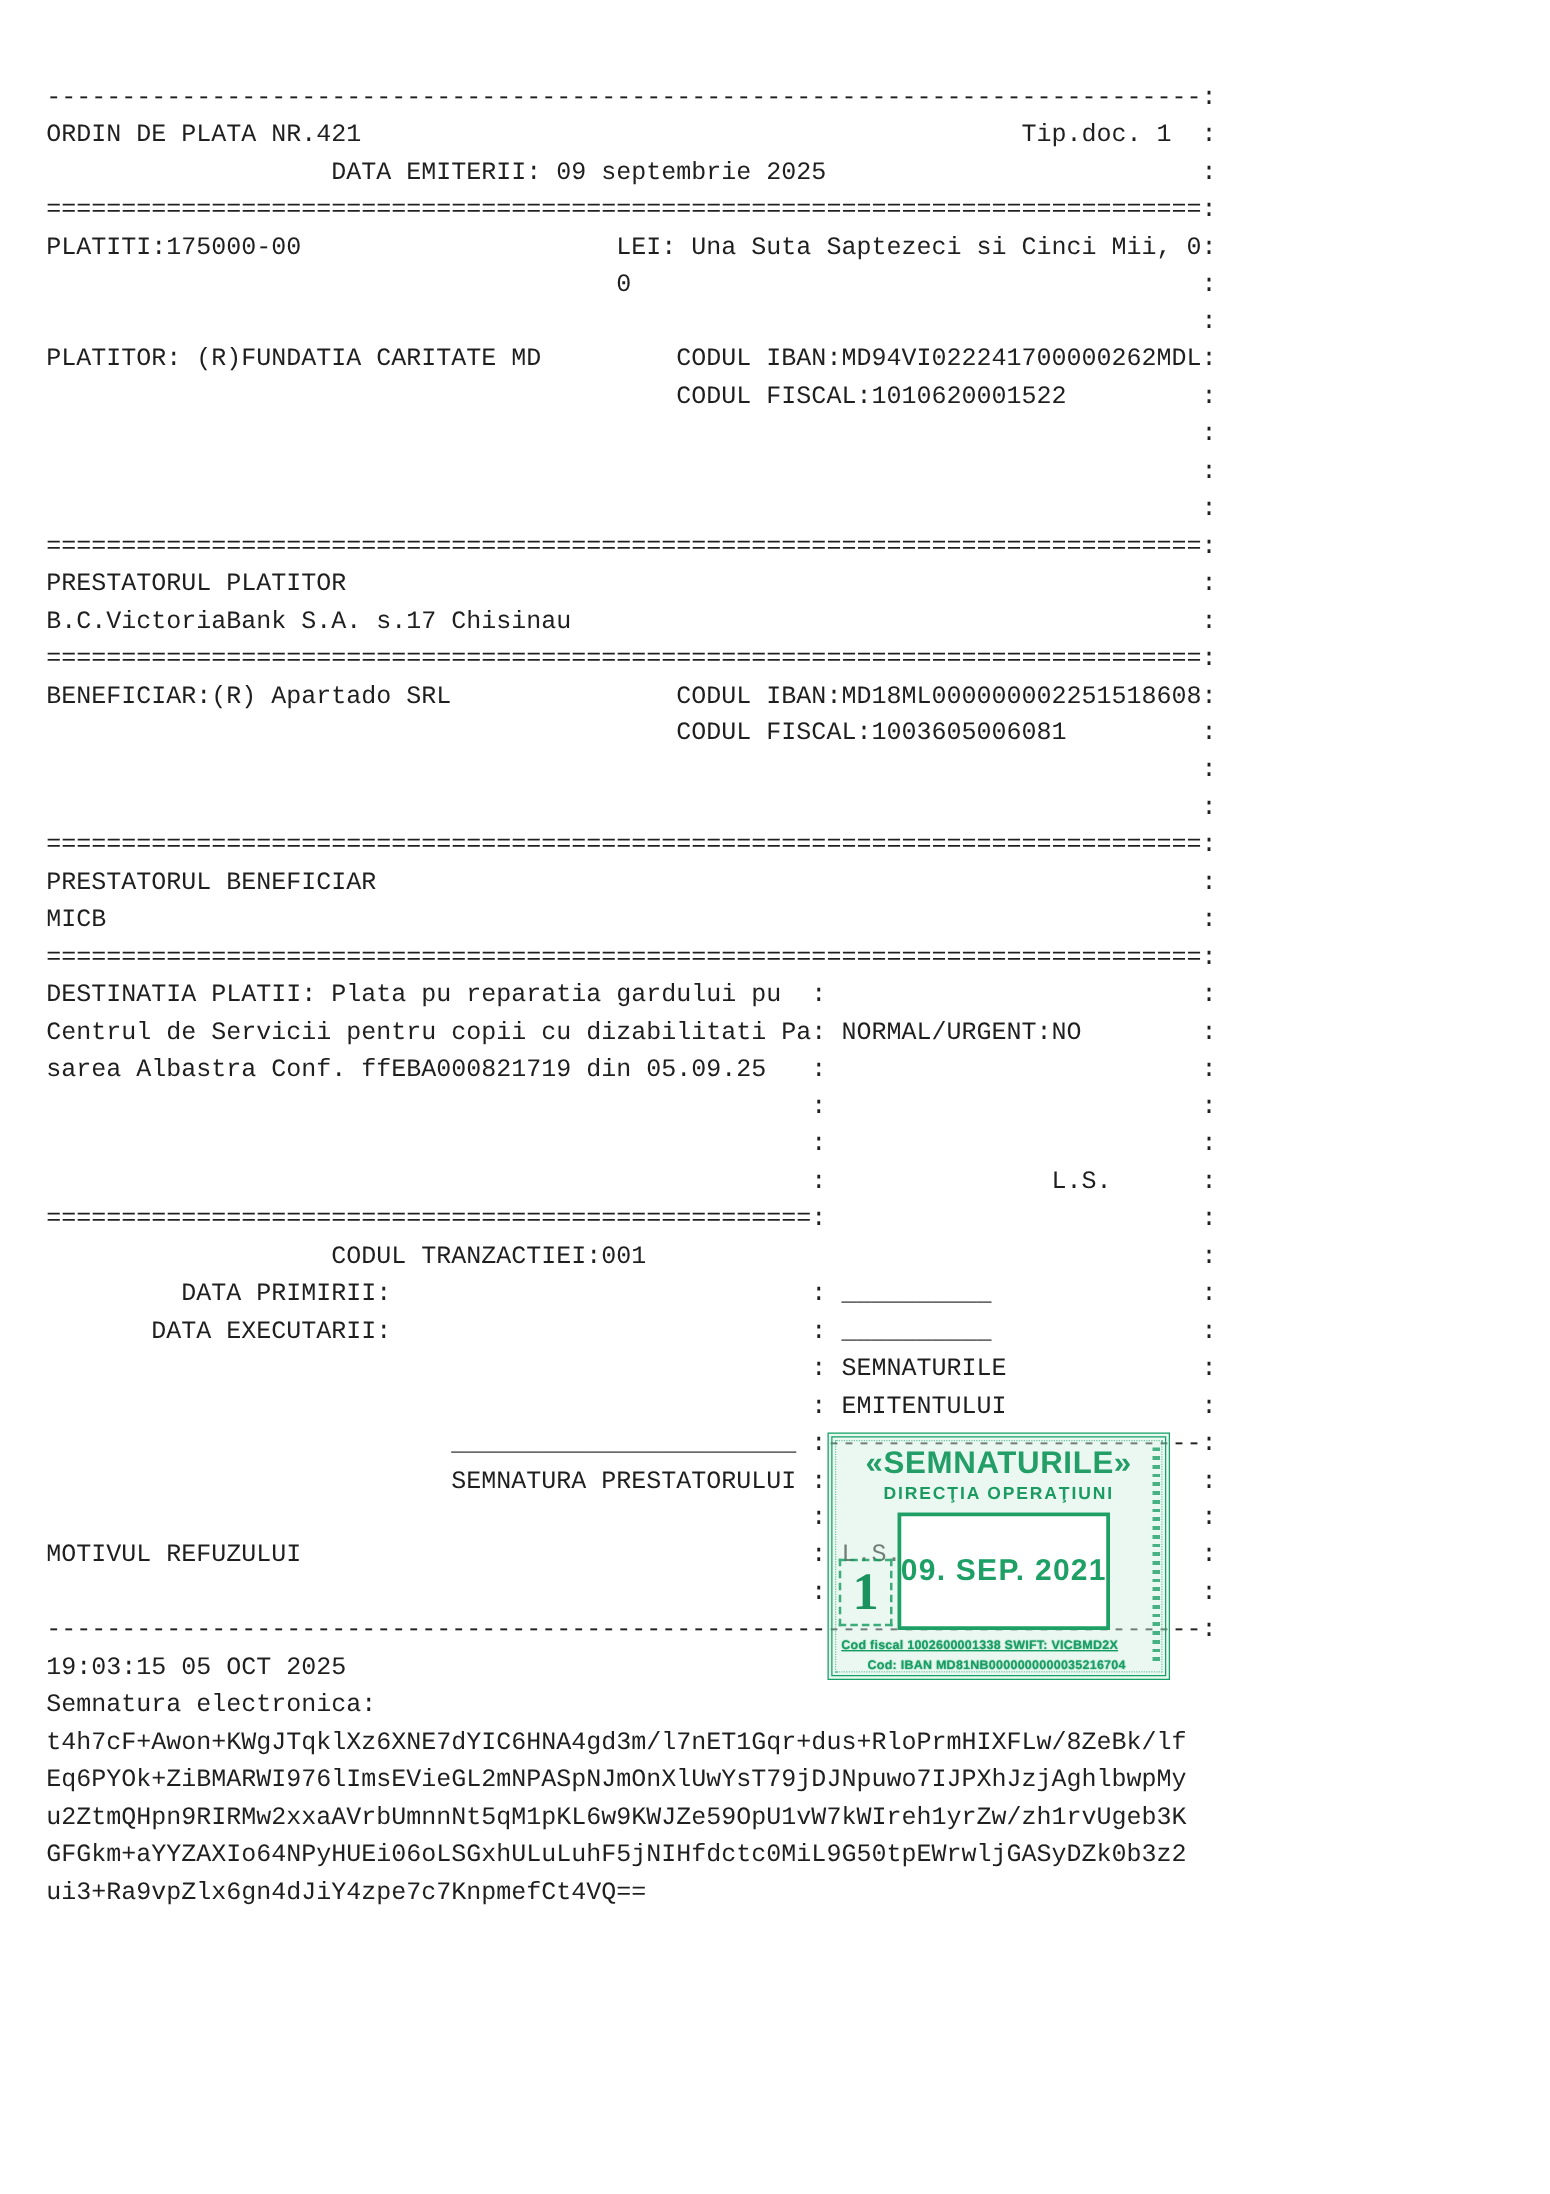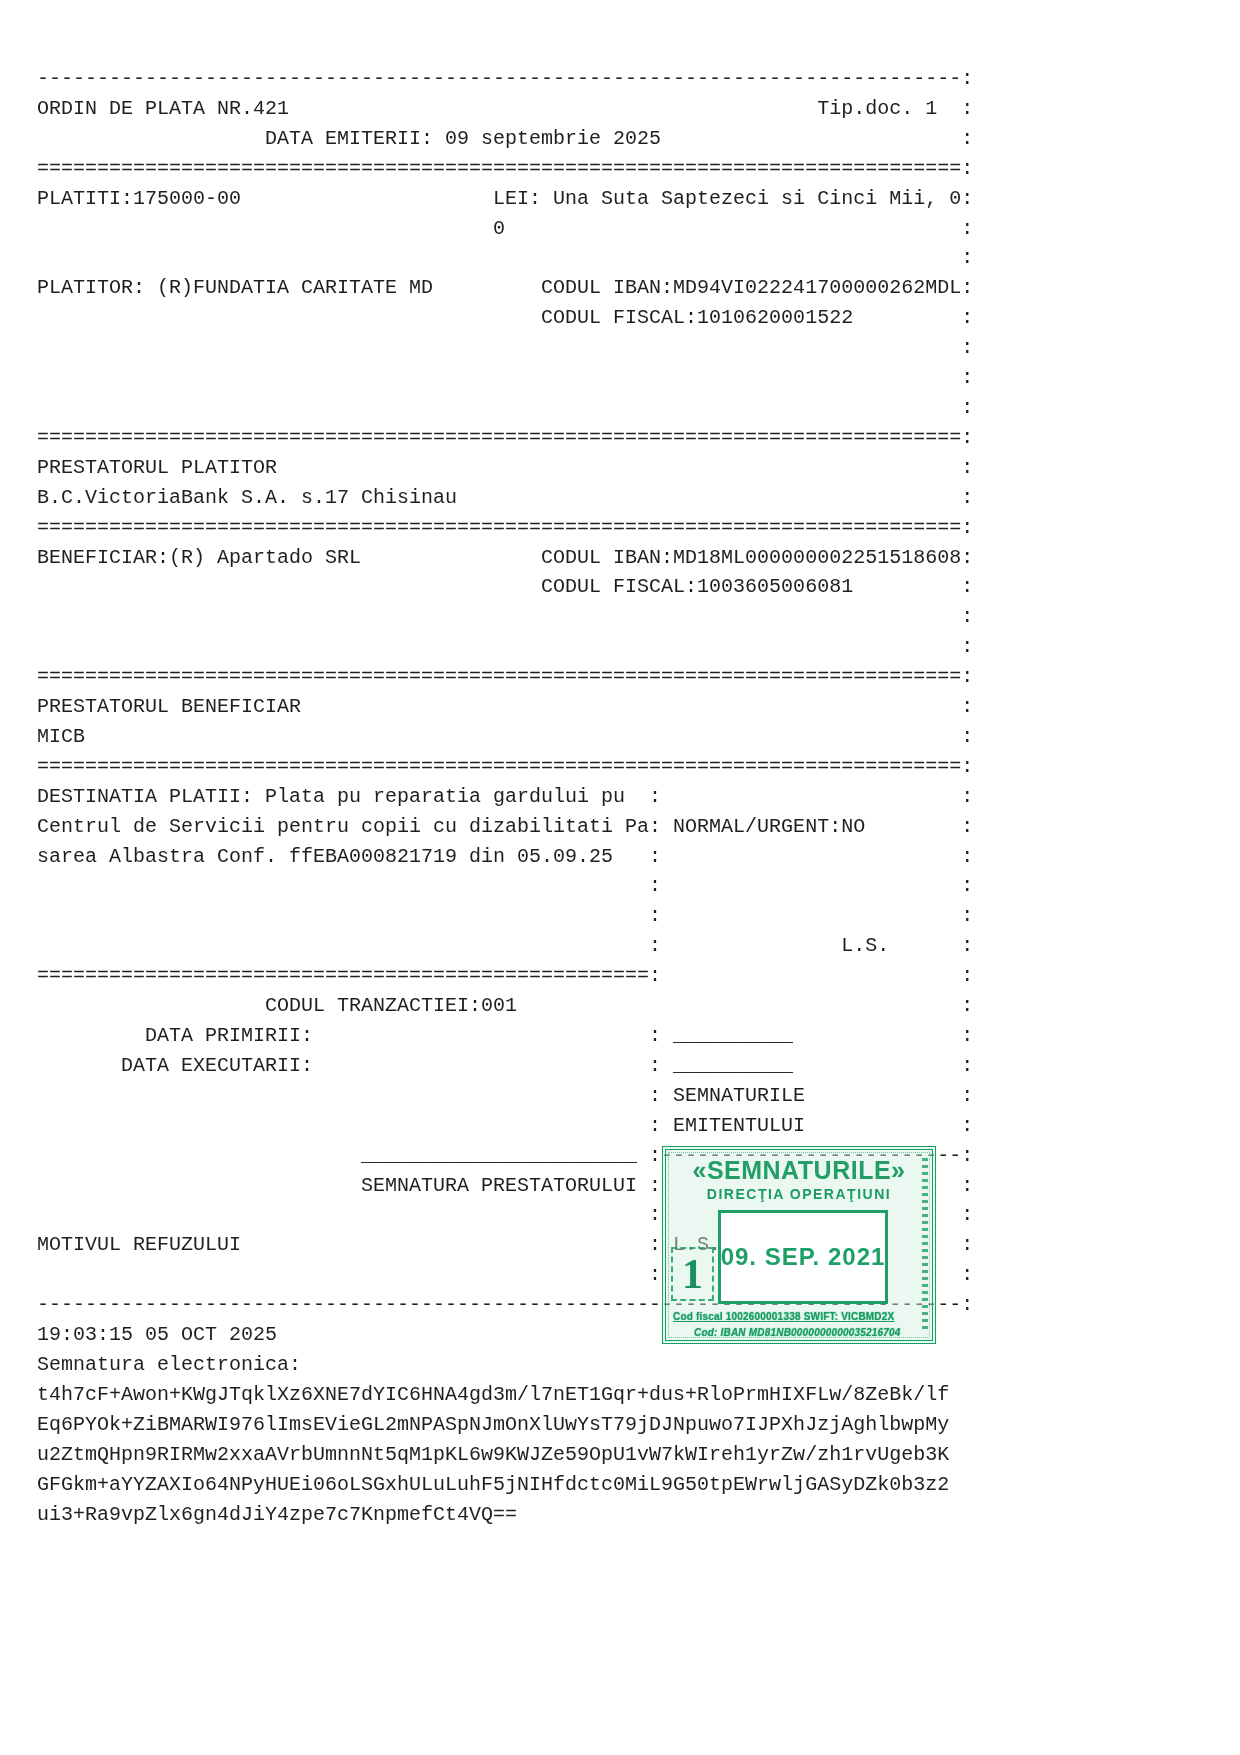--- a/index.html
+++ b/index.html
@@ -121,21 +121,20 @@
     left: 28px;
     right: 30px;
     top: 177px;
     font-size: 10px;
     font-weight: bold;
     letter-spacing: 0.2px;
     color: rgba(17, 154, 94, 0.9);
     text-shadow: 0 0 1.2px rgba(17, 154, 94, 0.85);
     white-space: nowrap;
     overflow: hidden;
-    font-style: italic;
   }
   .stamp-sidestrip {
     position: absolute;
     right: 4px;
     top: 8px;
     bottom: 10px;
     width: 6px;
     background: repeating-linear-gradient(
       to bottom,
       rgba(17, 154, 94, 0.75) 0 3px,

